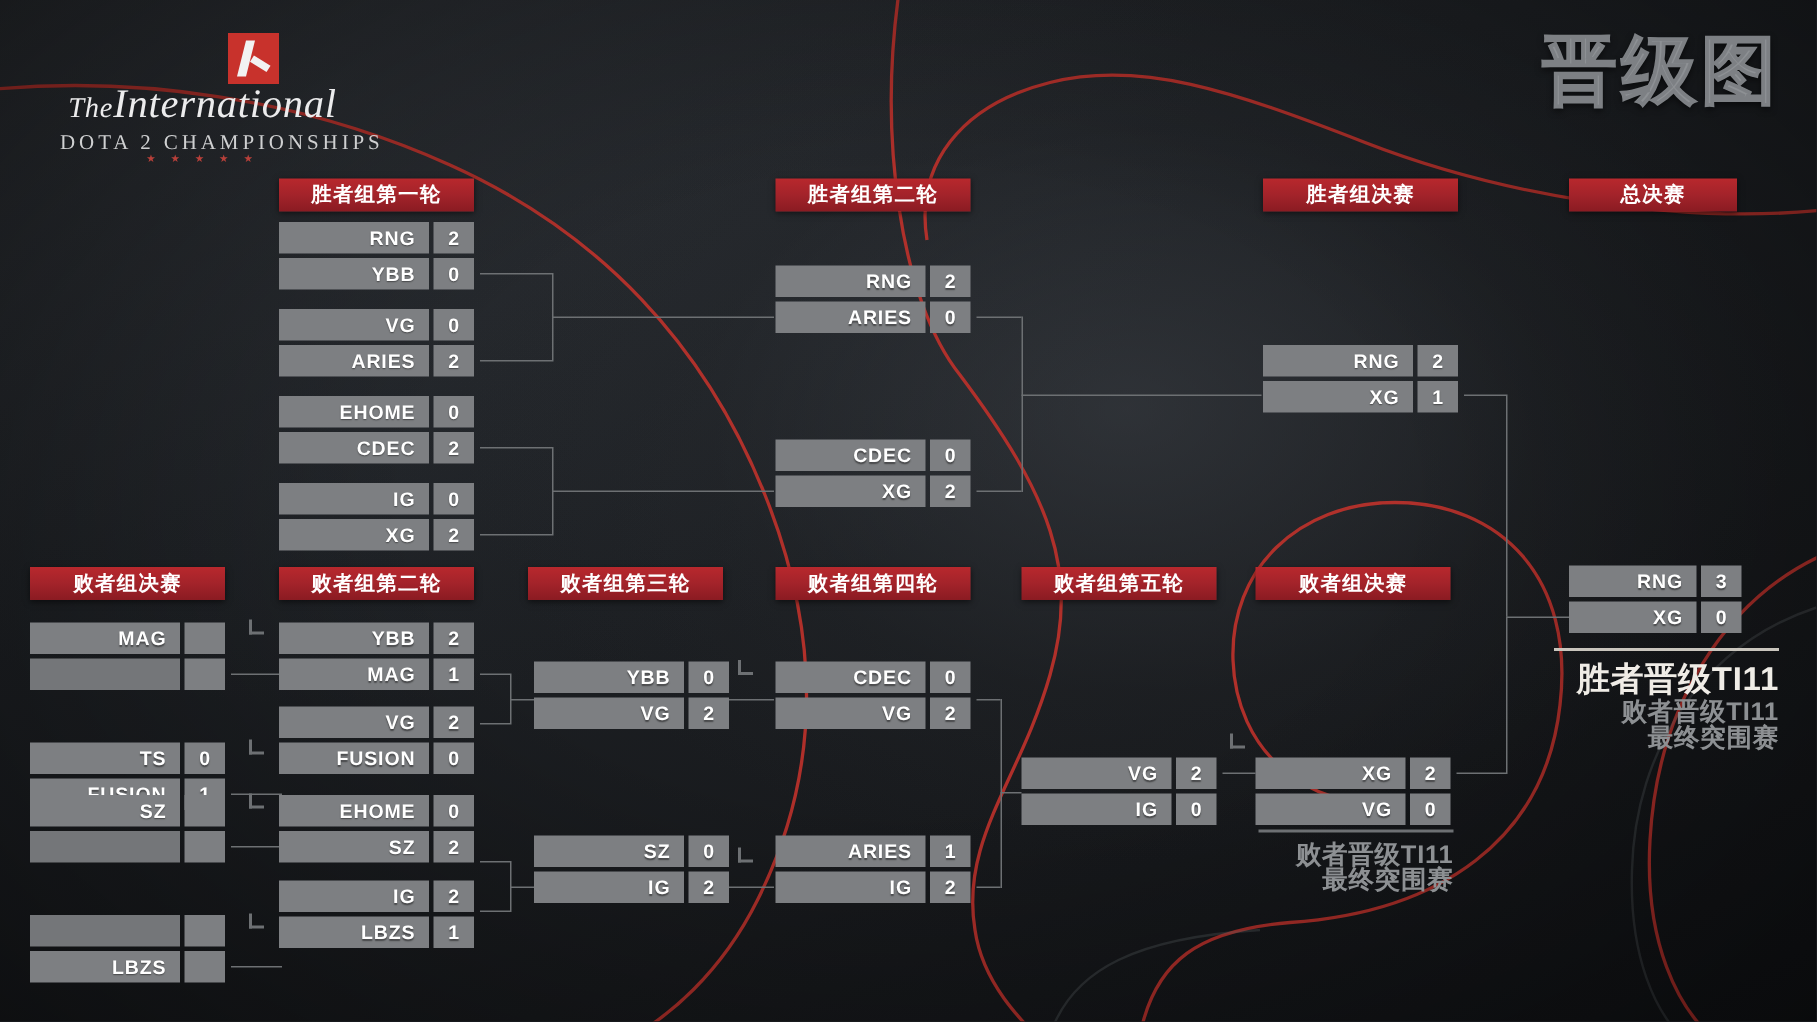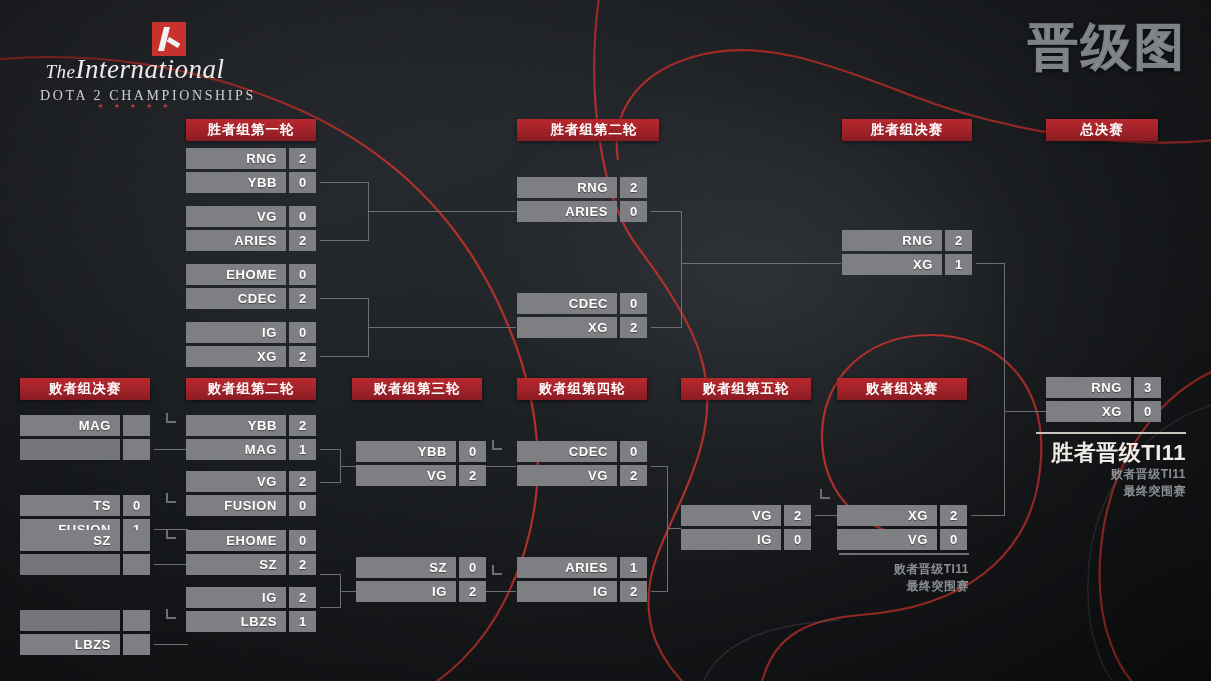--- a/index.html
+++ b/index.html
@@ -109,21 +109,21 @@
   }
 
   
   .note{position:absolute;text-align:right;}
   .note .bar{height:2px;background:#c9c5bd;margin-bottom:6px;}
   .note .big{
     font-size:22px;font-weight:bold;color:#efece6;letter-spacing:0.5px;
     line-height:26px;white-space:nowrap;
   }
   .note .sm{
-    font-size:12px;font-weight:bold;color:#8d9093;letter-spacing:0.5px;
+    font-size:17px;font-weight:bold;color:#8d9093;letter-spacing:0.5px;
     line-height:17px;white-space:nowrap;
   }
 </style>
 </head>
 <body>
 
 <div id="stage">
 
   <div class="bg-base"></div>
 
@@ -149,21 +149,21 @@
       <span style="font-size:19px;font-style:italic;">The</span><span>International</span>
     </div>
     <div class="ti-sub">DOTA 2 CHAMPIONSHIPS</div>
     <div class="ti-stars">★ ★ ★ ★ ★</div>
   </div>
 
 
   <div class="page-title">晋级图</div>
 
   <div class="rhead" style="left:186px;top:119px;width:130px;">胜者组第一轮</div>
-  <div class="rhead" style="left:517px;top:119px;width:130px;padding-left:12px;">胜者组第二轮</div>
+  <div class="rhead" style="left:517px;top:119px;width:130px;">胜者组第二轮</div>
   <div class="rhead" style="left:842px;top:119px;width:130px;text-align:center;">胜者组决赛</div>
   <div class="rhead" style="left:1046px;top:119px;width:112px;">总决赛</div>
 
   <div class="rhead" style="left:20px;top:378px;width:130px;">败者组决赛</div>
   <div class="rhead" style="left:186px;top:378px;width:130px;">败者组第二轮</div>
   <div class="rhead" style="left:352px;top:378px;width:130px;">败者组第三轮</div>
   <div class="rhead" style="left:517px;top:378px;width:130px;">败者组第四轮</div>
   <div class="rhead" style="left:681px;top:378px;width:130px;">败者组第五轮</div>
   <div class="rhead" style="left:837px;top:378px;width:130px;">败者组决赛</div>
 

